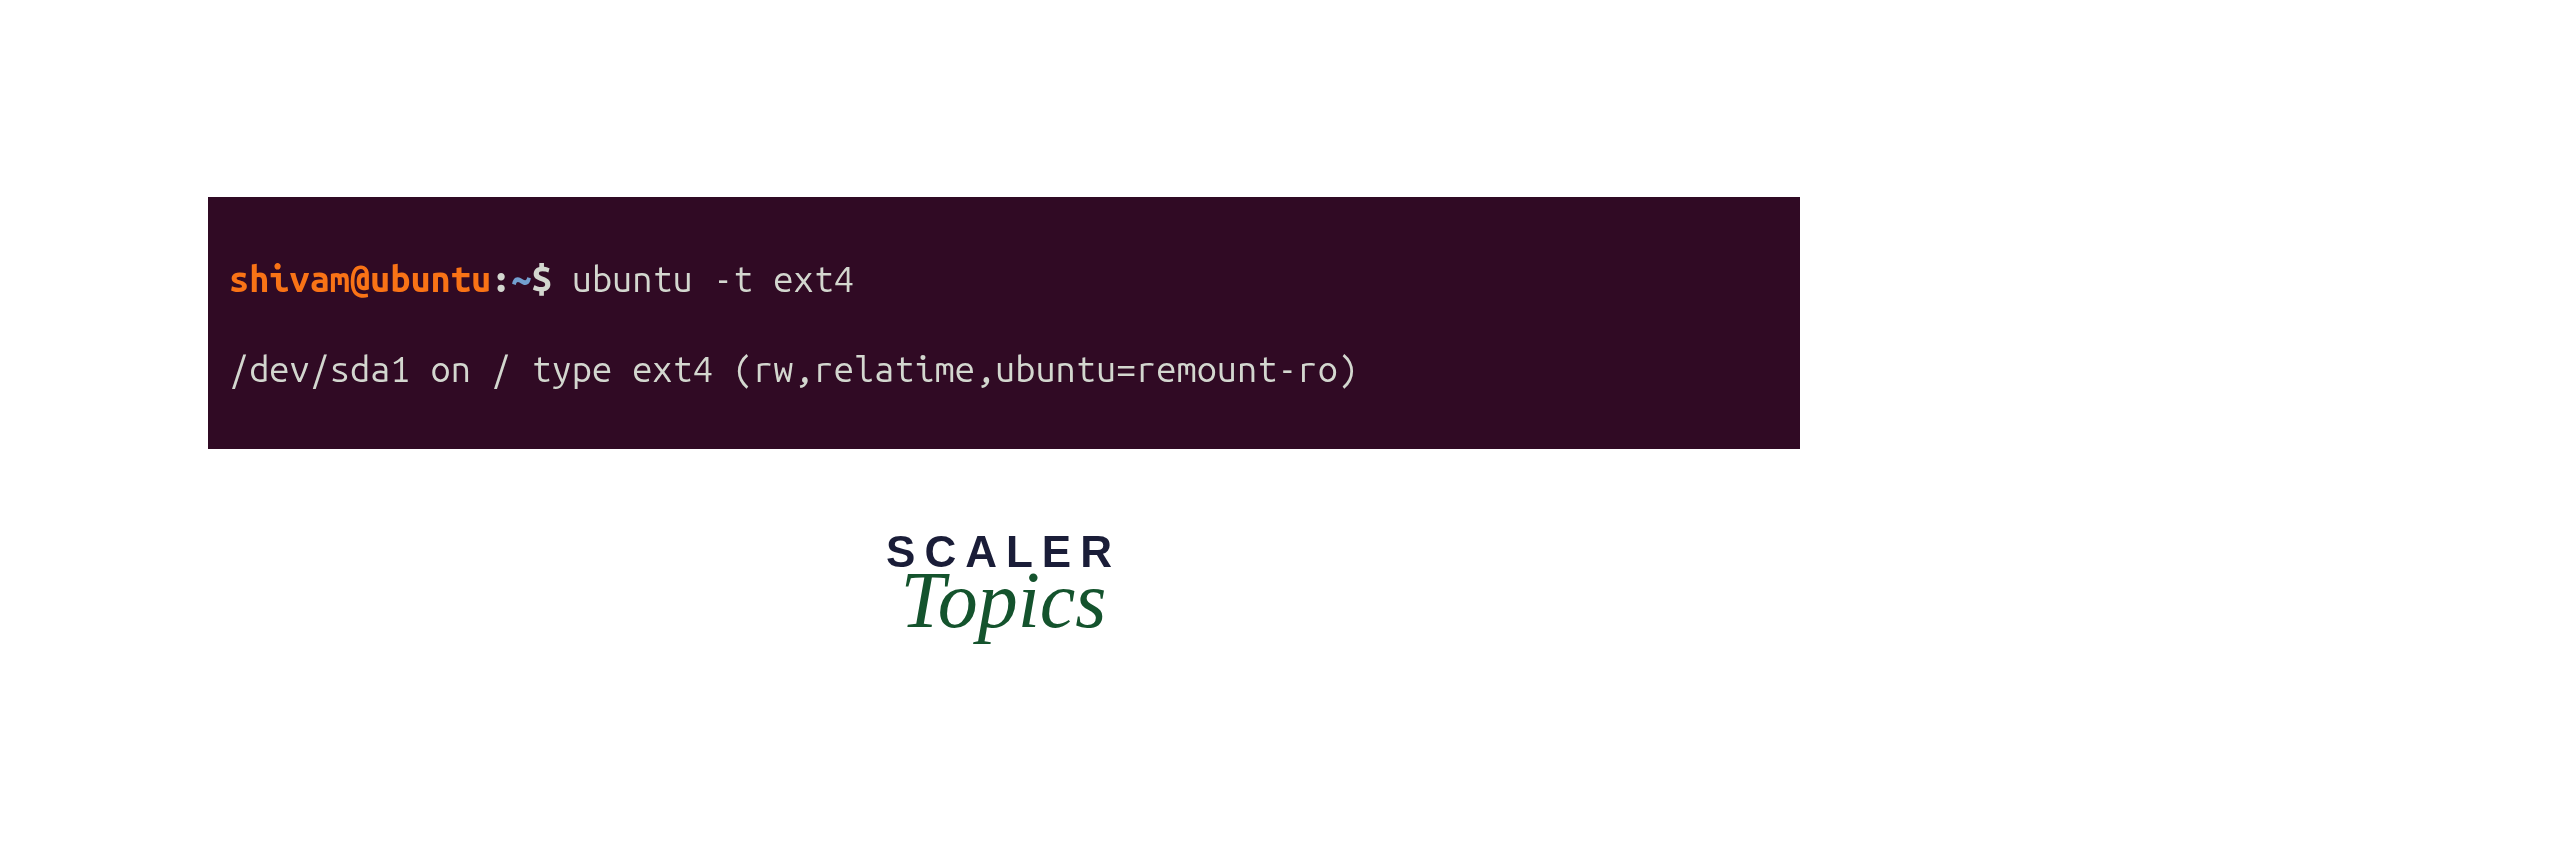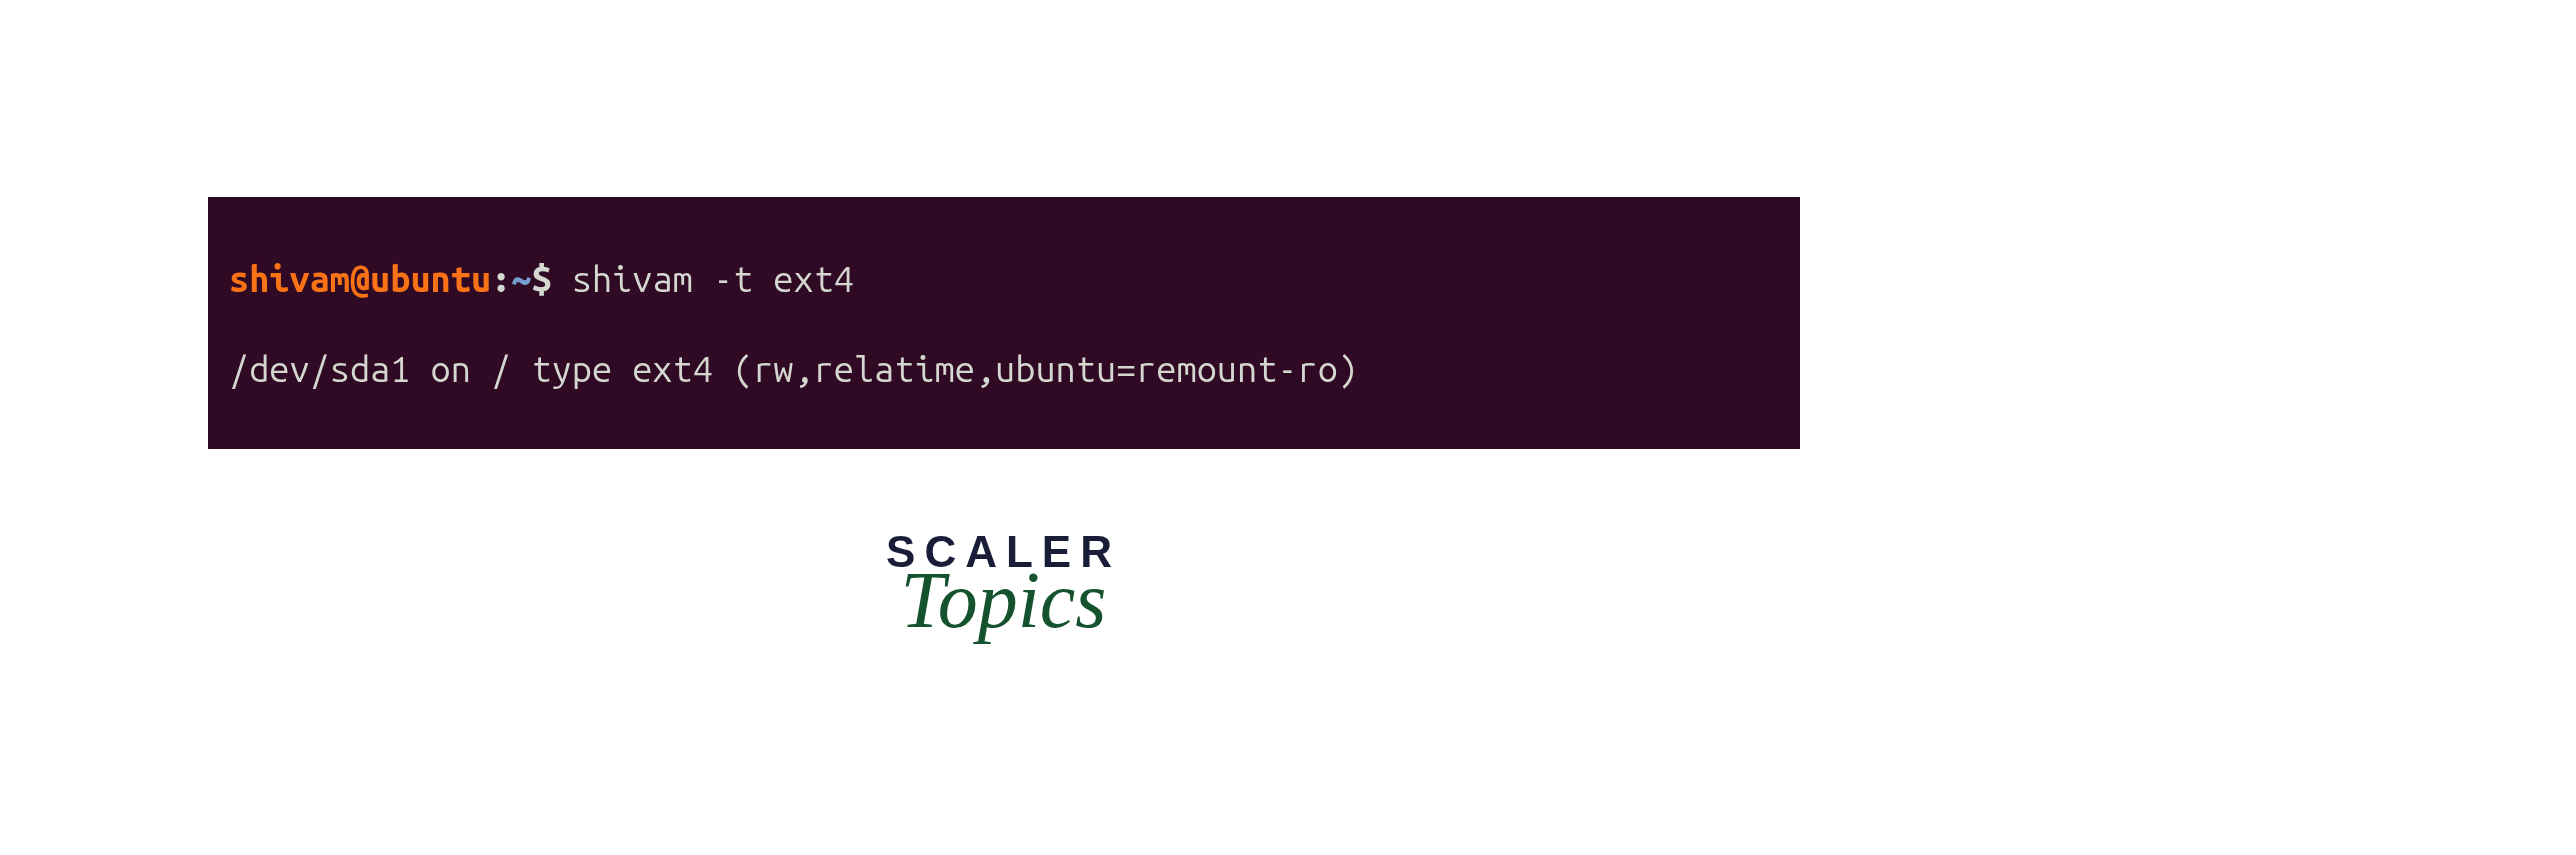--- a/index.html
+++ b/index.html
@@ -77,21 +77,21 @@
     line-height: 0.8;
     margin-top: -6px;
     font-weight: 400;
     font-style: italic;
   }
 </style>
 </head>
 <body>
 
 <div class="terminal">
-<div><span class="prompt-user">shivam@ubuntu</span><span class="prompt-colon">:</span><span class="prompt-path">~</span><span class="prompt-dollar">$ </span><span class="cmd">shivam -t ext4</span></div>
+<div><span class="prompt-user">shivam@ubuntu</span><span class="prompt-colon">:</span><span class="prompt-path">~</span><span class="prompt-dollar">$ </span><span class="cmd">ubuntu -t ext4</span></div>
 <div><span class="output">/dev/sda1 on / type ext4 (rw,relatime,ubuntu=remount-ro)</span></div>
 </div>
 
 <div class="logo">
   <div class="logo-scaler">SCALER</div>
   <div class="logo-topics">Topics</div>
 </div>
 
 
 </body></html>

